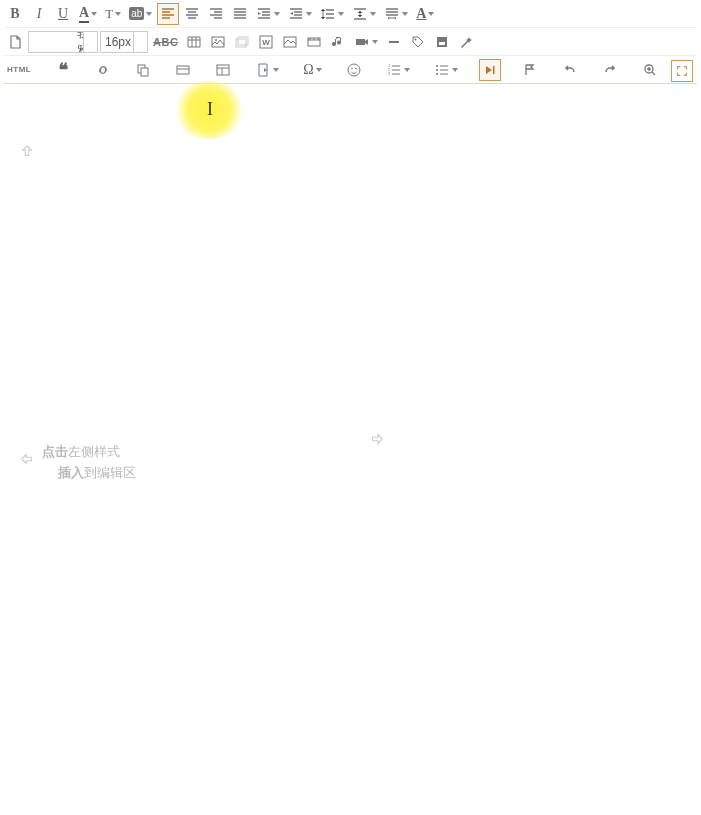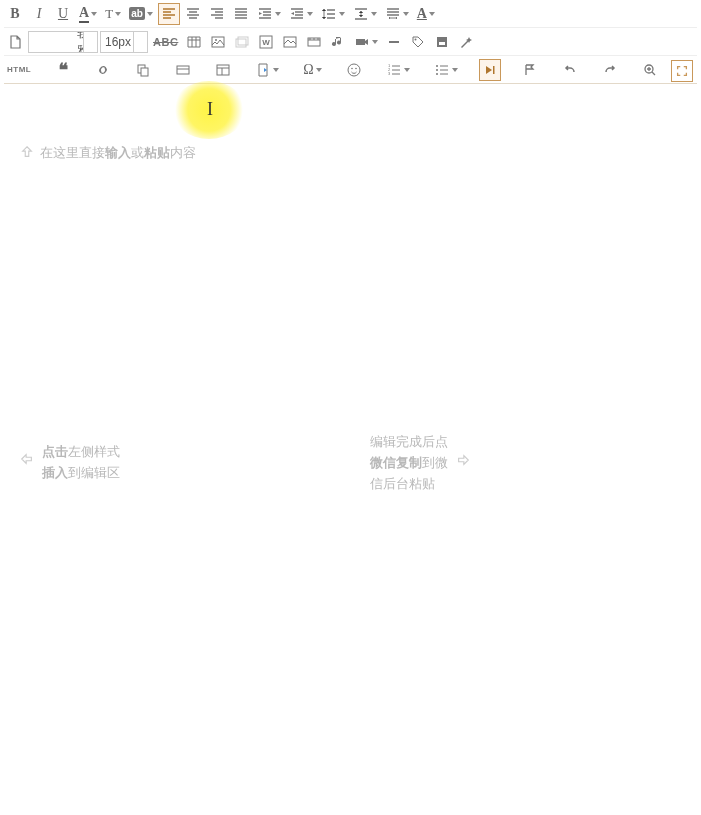--- a/index.html
+++ b/index.html
@@ -141,21 +141,21 @@
     <span class="tb" style="font-weight:bold;font-family:serif;">B</span>
     <span class="tb" style="font-style:italic;font-family:serif;">I</span>
     <span class="tb" style="text-decoration:underline;font-family:serif;">U</span>
     <span class="tb dropdown-tiny">
         <span style="font-family:serif;font-weight:bold;border-bottom:2px solid #555;">A</span>
       </span>
     <span class="tb dropdown-tiny">
         <span style="font-family:serif;font-size:13px;">T</span>
       </span>
     <span class="tb dropdown-tiny">
-        <span style="background:#777;color:#fff;font-size:10px;padding:1px 2px;border-radius:2px;font-weight:bold;">ab</span>
+        <span style="background:#777;color:#fff;font-size:10px;padding:1px 2px;border-radius:2px;">ab</span>
       </span>
     <span class="tb active">
       <svg viewBox="0 0 16 16">
           <path stroke="#b0762e" stroke-width="1.5" d="M2 3h12M2 6h8M2 9h12M2 12h8"></path>
         </svg>
     </span>
     <span class="tb">
       <svg viewBox="0 0 16 16">
           <path stroke="#777" stroke-width="1.5" d="M2 3h12M4 6h8M2 9h12M4 12h8"></path>
         </svg>
@@ -391,43 +391,35 @@
     </svg>
 </span>
 
 <div class="editor-area">
   <div class="placeholder-top">
     <span class="arrow-icon">
       <svg viewBox="0 0 16 16">
           <path d="M8 2l5 5h-3v6H6V7H3z" fill="none" stroke="#ccc" stroke-width="1.3"></path>
         </svg>
     </span>
-    <span>
-      <span>在这里直接</span><b class="ph-bold" style="font-weight:bold;">输入</b><span>或</span><b class="ph-bold" style="font-weight:bold;">粘贴</b><span>内容</span>
-    </span>
   </div>
 
   <div class="hint hint-left">
     <span class="arrow-icon">
       <svg viewBox="0 0 16 16">
           <path d="M2 8l5-5v3h6v4H7v3z" fill="none" stroke="#ccc" stroke-width="1.3"></path>
         </svg>
     </span>
     <span>
       <b style="font-weight:bold;">点击</b><span>左侧样式</span><br>
-      <b style="font-weight:bold;">插入</b><span>到编辑区</span>
+      <b style="font-weight:bold;margin-left:16px;">插入</b><span>到编辑区</span>
     </span>
   </div>
 
   <div class="hint hint-right">
-    <span>
-      <span>编辑完成后点</span><br>
-      <b style="font-weight:bold;">微信复制</b><span>到微</span><br>
-      <span>信后台粘贴</span>
-    </span>
     <span class="arrow-icon">
       <svg viewBox="0 0 16 16">
           <path d="M14 8l-5 5v-3H3V6h6V3z" fill="none" stroke="#ccc" stroke-width="1.3"></path>
         </svg>
     </span>
   </div>
 </div>
 
 <div class="highlight-circle"></div>
 <div class="cursor-ibeam">I</div>

